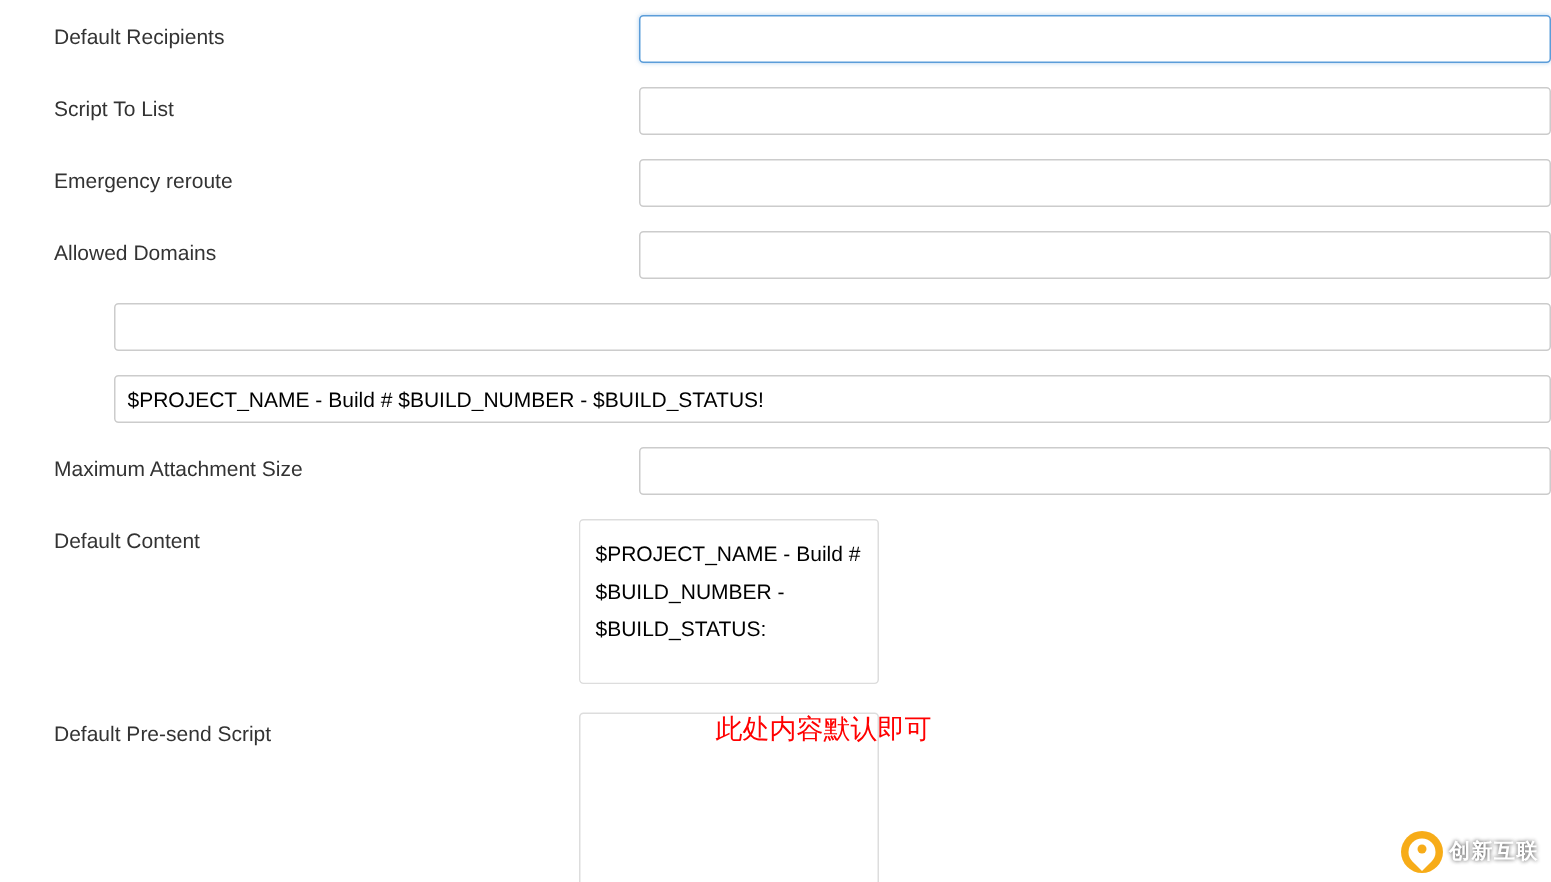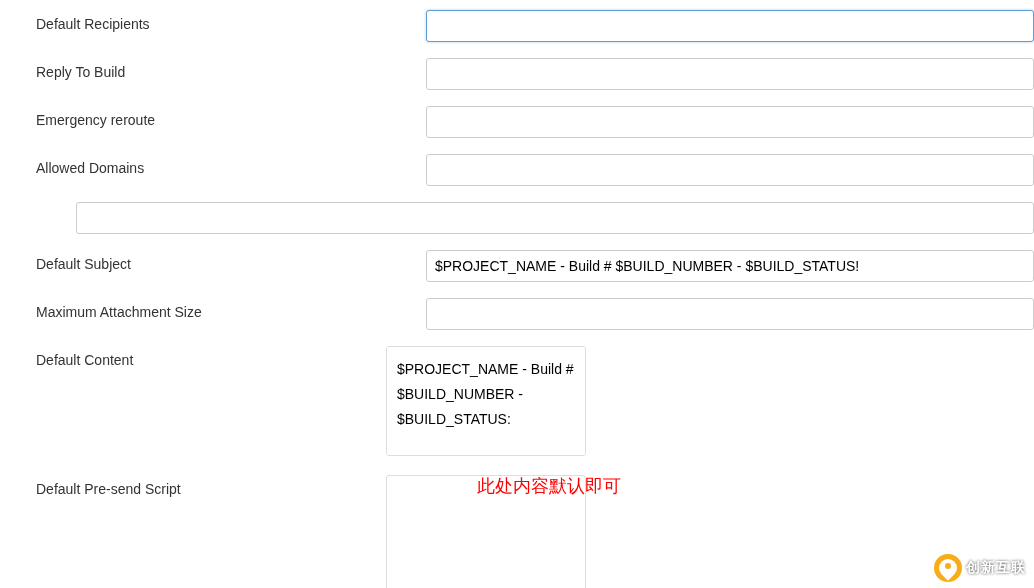--- a/index.html
+++ b/index.html
@@ -126,40 +126,39 @@
 <body>
 
 <div class="form-container">
 
   <div class="form-row">
     <div class="form-label">Default Recipients</div>
     <input type="text" class="form-input focused" value="" style="">
   </div>
 
   <div class="form-row">
-    <div class="form-label">Reply To Build</div>
+    <div class="form-label">Script To List</div>
     <input type="text" class="form-input" value="" style="">
   </div>
 
   <div class="form-row">
     <div class="form-label">Emergency reroute</div>
     <input type="text" class="form-input" value="" style="">
   </div>
 
   <div class="form-row">
     <div class="form-label">Allowed Domains</div>
     <input type="text" class="form-input" value="" style="">
   </div>
 
   <div class="form-row">
     <input type="text" class="form-input" value="" style="">
   </div>
 
   <div class="form-row">
-    <div class="form-label">Default Subject</div>
     <input type="text" class="form-input" value="$PROJECT_NAME - Build # $BUILD_NUMBER - $BUILD_STATUS!" style="">
   </div>
 
   <div class="form-row">
     <div class="form-label">Maximum Attachment Size</div>
     <input type="text" class="form-input" value="" style="">
   </div>
 
   <div class="form-row">
     <div class="form-label">Default Content</div>

